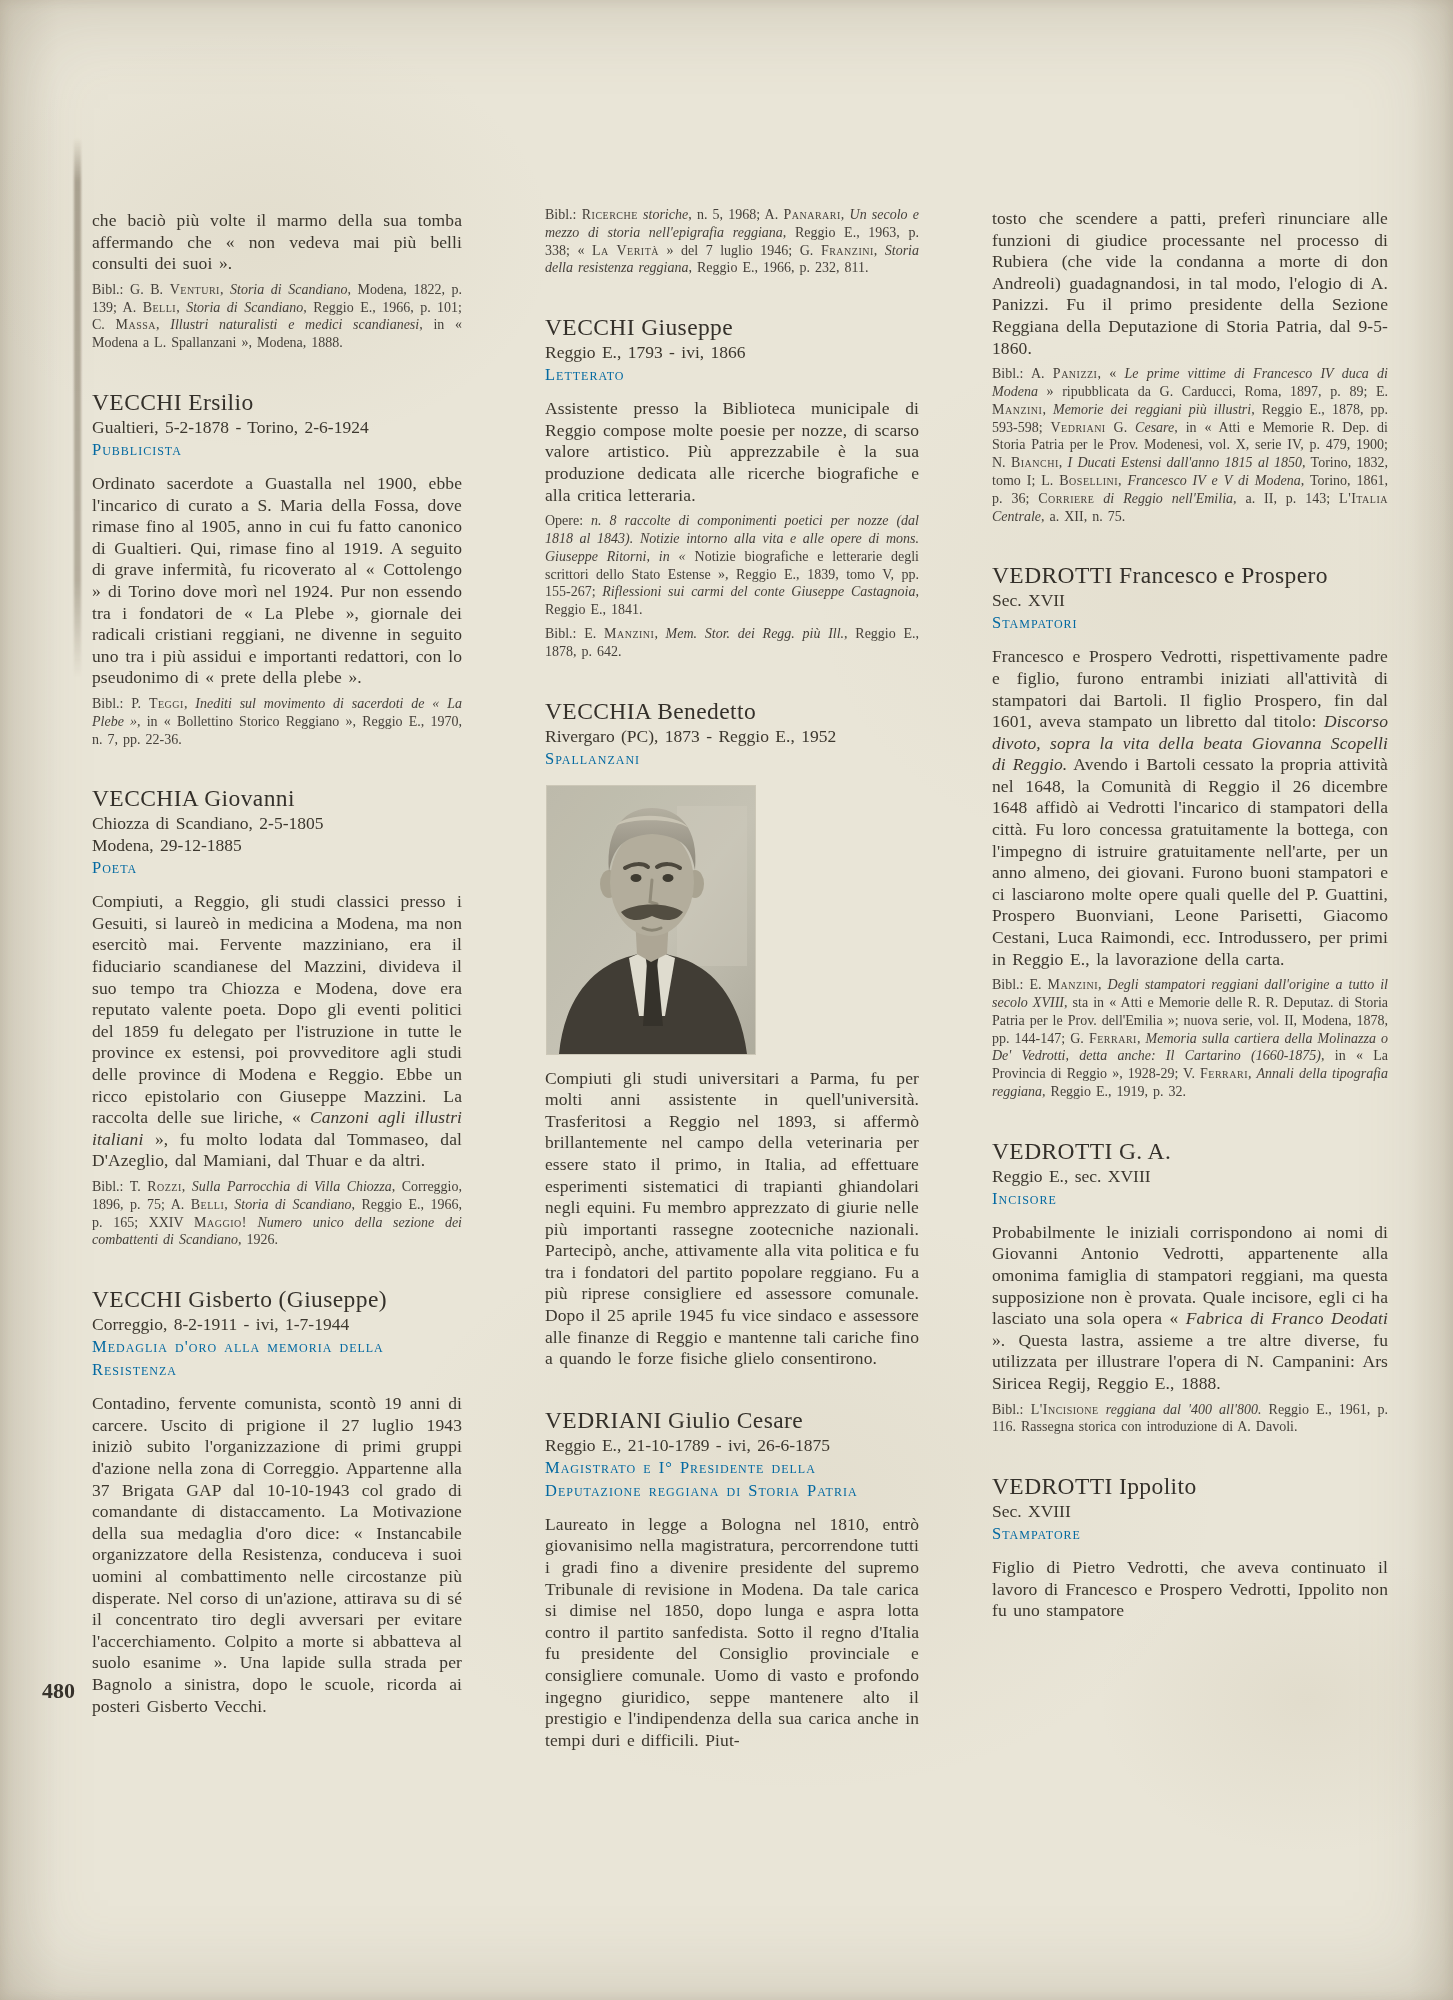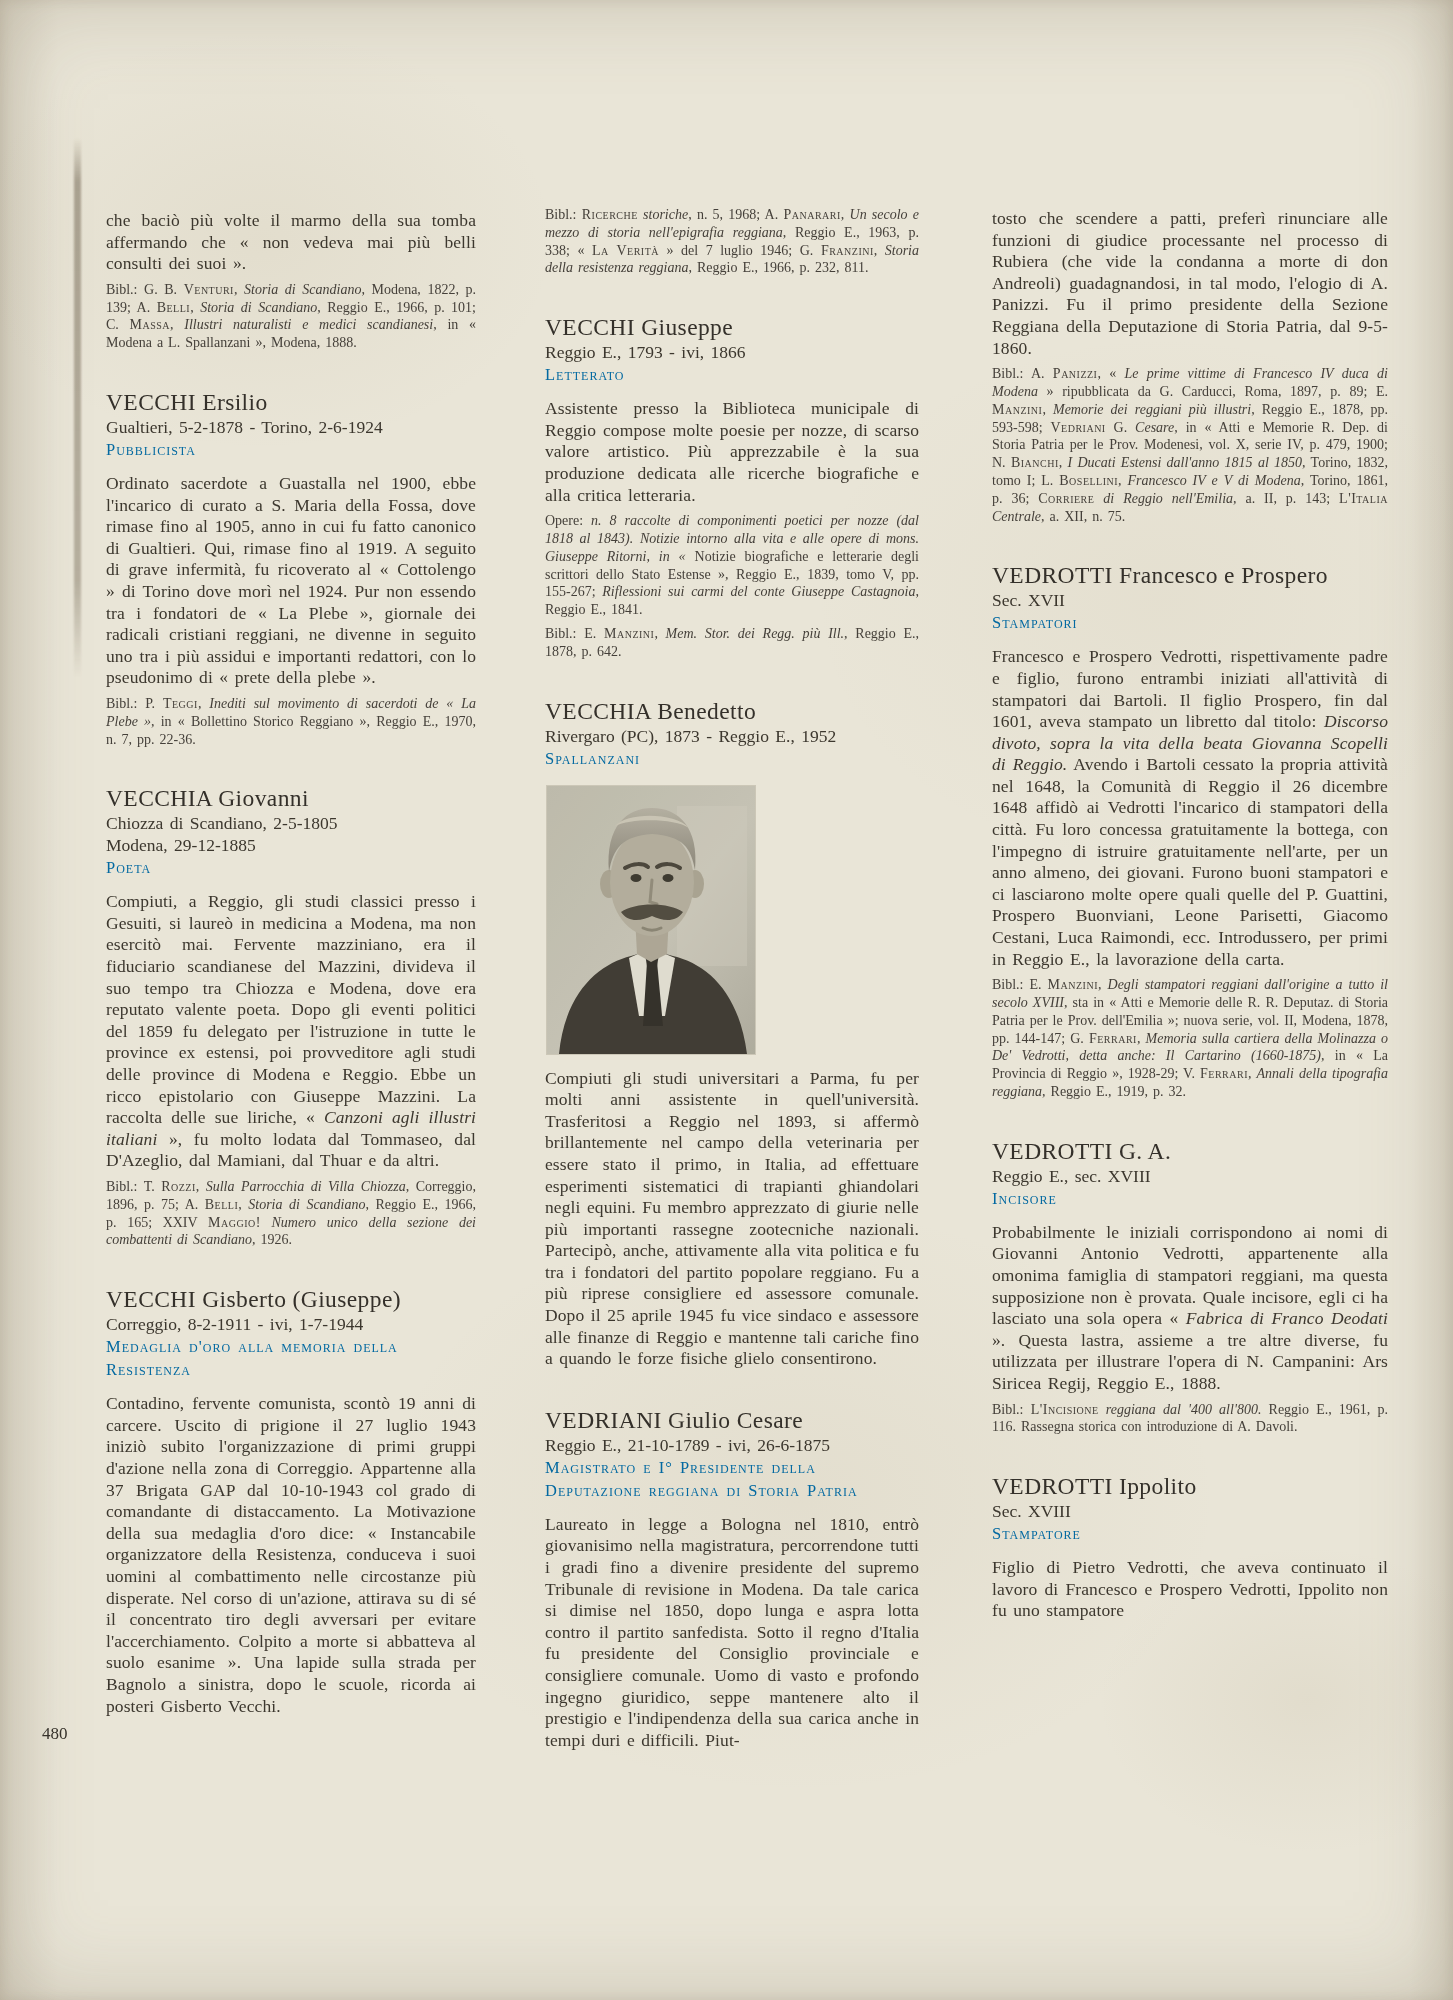--- a/index.html
+++ b/index.html
@@ -19,35 +19,35 @@
       radial-gradient(600px 420px at 55% 75%, rgba(165,150,118,.09), transparent 70%),
       radial-gradient(300px 220px at 90% 85%, rgba(160,145,112,.10), transparent 70%),
       linear-gradient(90deg, rgba(110,95,70,.10), transparent 4%, transparent 97%, rgba(110,95,70,.10));
   }
   .gutter-shadow{
     position:absolute;left:74px;top:138px;width:7px;height:540px;
     background:linear-gradient(to bottom, transparent, rgba(85,72,52,.42) 8%, rgba(85,72,52,.34) 82%, transparent);
     filter:blur(1.2px);border-radius:4px;
   }
   .col{position:absolute;text-align:justify;}
-  .col-1{left:106px;top:210px;width:370px;}
+  .col-1{left:92px;top:210px;width:370px;}
   .col-2{left:545px;top:206px;width:374px;}
   .col-3{left:992px;top:208px;width:396px;}
   p,h2,div{margin:0;padding:0;}
   .body-par{font-size:17.5px;line-height:21.6px;word-spacing:2px;letter-spacing:.1px;}
   .small-par{font-size:14px;line-height:17.8px;word-spacing:1.5px;color:#45403a;margin-top:6px;}
   .entry{margin-top:37px;}
   .entry-name{font-size:23.5px;line-height:27px;font-weight:normal;letter-spacing:.4px;text-align:left;color:#34302a;}
   .entry-dates{font-size:17.5px;line-height:22px;text-align:left;word-spacing:2px;}
   .entry-prof{font-size:16.5px;line-height:23px;font-variant:small-caps;letter-spacing:1px;text-align:left;color:#0369a1;word-spacing:2px;}
   .entry-body{margin-top:12px;}
   .s-i{font-style:italic;}
   .s-sc{font-variant:small-caps;letter-spacing:.5px;font-family:Liberation Serif, serif;}
   .photo-wrap{width:208px;height:268px;margin:16px 0 14px 2px;box-shadow:0 0 0 1px rgba(120,110,88,.25);}
-  .page-number{position:absolute;left:42px;top:1678px;font-size:17px;font-weight:normal;color:#36322b;margin-top:46px;}
+  .page-number{position:absolute;left:42px;top:1678px;font-size:22px;font-weight:bold;color:#36322b;}
 </style>
 </head>
 <body>
 
 <div class="page">
   <div class="gutter-shadow"></div>
 
   <div class="col col-1">
     <p class="body-par">che baciò più volte il marmo della sua tomba affermando che « non vedeva mai più belli consulti dei suoi ».</p>
     <p class="small-par"><span>Bibl.: G. B. </span><span class="s-sc">Venturi</span><span>, </span><span class="s-i">Storia di Scandiano</span><span>, Modena, 1822, p. 139; A. </span><span class="s-sc">Belli</span><span>, </span><span class="s-i">Storia di Scandiano</span><span>, Reggio E., 1966, p. 101; C. </span><span class="s-sc">Massa</span><span>, </span><span class="s-i">Illustri naturalisti e medici scandianesi</span><span>, in « Modena a L. Spallanzani », Modena, 1888.</span></p>

